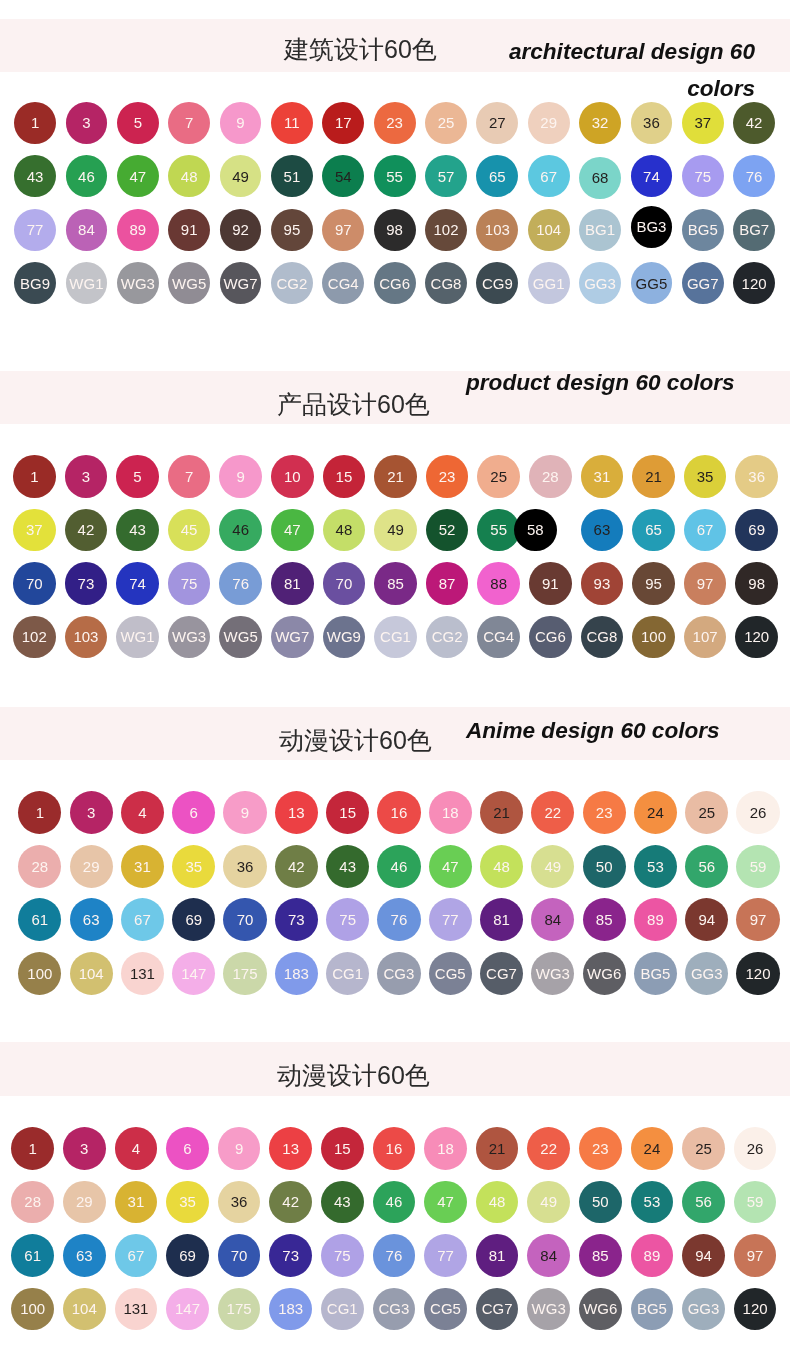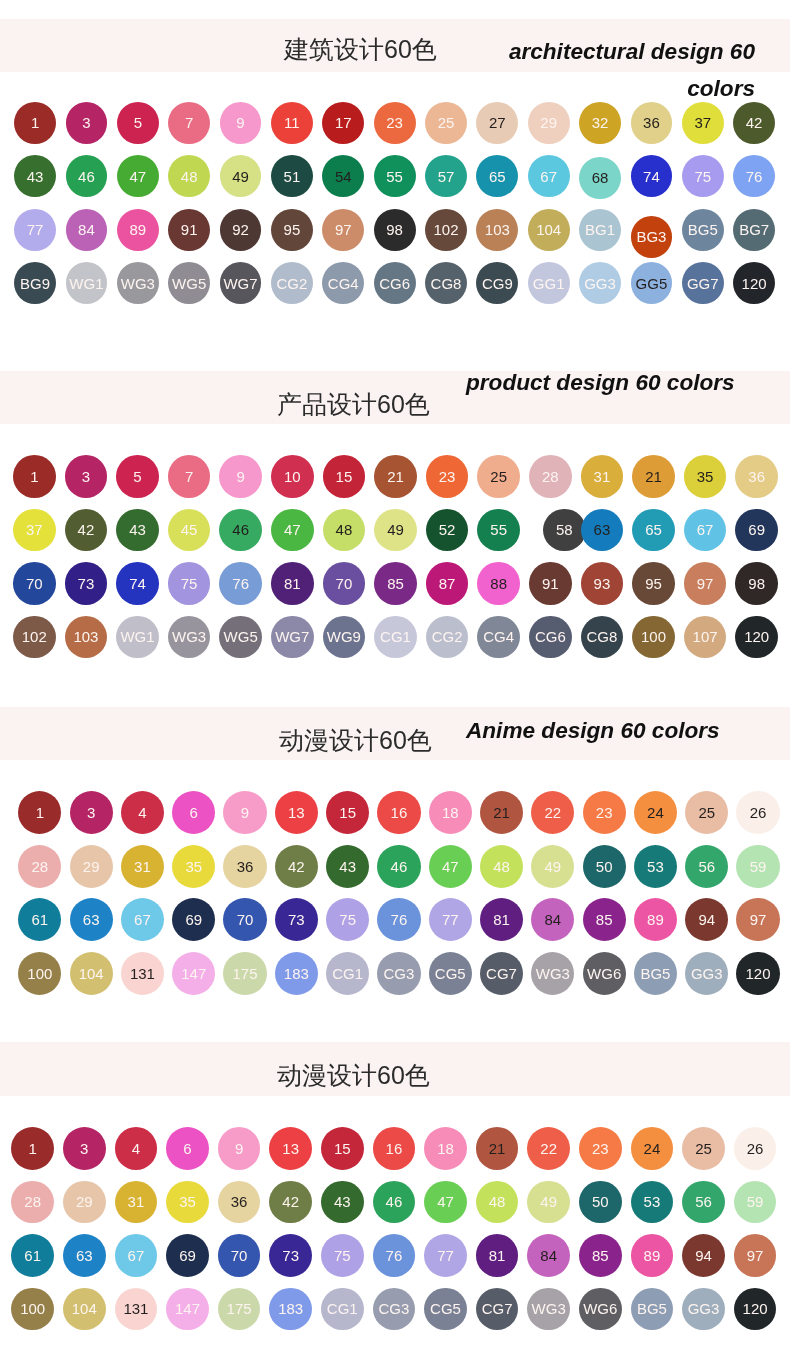--- a/index.html
+++ b/index.html
@@ -150,21 +150,21 @@
         </div>
         <div class="sw t-light" style="left: 476.44px; top: 106.8px; width: 41.8px; height: 41.8px; background: rgb(186, 129, 87);">
           <span>103</span>
         </div>
         <div class="sw t-light" style="left: 527.8px; top: 106.8px; width: 41.8px; height: 41.8px; background: rgb(194, 174, 90);">
           <span>104</span>
         </div>
         <div class="sw t-light" style="left: 579.16px; top: 106.8px; width: 41.8px; height: 41.8px; background: rgb(171, 196, 209);">
           <span>BG1</span>
         </div>
-        <div class="sw t-light" style="left: 630.52px; top: 114px; width: 41.8px; height: 41.8px; background: #c2410c; text-align: center;">
+        <div class="sw t-light" style="left: 630.52px; top: 104px; width: 41.8px; height: 41.8px; background: #000000; text-align: center;">
           <span>BG3</span>
         </div>
         <div class="sw t-light" style="left: 681.88px; top: 106.8px; width: 41.8px; height: 41.8px; background: rgb(109, 134, 158);">
           <span>BG5</span>
         </div>
         <div class="sw t-light" style="left: 733.24px; top: 106.8px; width: 41.8px; height: 41.8px; background: rgb(84, 107, 115);">
           <span>BG7</span>
         </div>
         <div class="sw t-light" style="left: 14.2px; top: 160.2px; width: 41.8px; height: 41.8px; background: rgb(58, 74, 82);">
           <span>BG9</span>
@@ -286,21 +286,21 @@
         </div>
         <div class="sw t-dark" style="left: 374.2px; top: 53.5px; width: 42.6px; height: 42.6px; background: rgb(222, 227, 136);">
           <span>49</span>
         </div>
         <div class="sw t-light" style="left: 425.8px; top: 53.5px; width: 42.6px; height: 42.6px; background: #14532d;">
           <span>52</span>
         </div>
         <div class="sw t-light" style="left: 477.4px; top: 53.5px; width: 42.6px; height: 42.6px; background: rgb(21, 128, 79);">
           <span>55</span>
         </div>
-        <div class="sw t-light" style="left: 543px; top: 53.5px; width: 42.6px; height: 42.6px; background: #404040;">
+        <div class="sw t-light" style="left: 514px; top: 53.5px; width: 42.6px; height: 42.6px; background: #000000;">
           <span>58</span>
         </div>
         <div class="sw t-dark" style="left: 580.6px; top: 53.5px; width: 42.6px; height: 42.6px; background: rgb(20, 124, 188);">
           <span>63</span>
         </div>
         <div class="sw t-light" style="left: 632.2px; top: 53.5px; width: 42.6px; height: 42.6px; background: rgb(34, 156, 181);">
           <span>65</span>
         </div>
         <div class="sw t-light" style="left: 683.8px; top: 53.5px; width: 42.6px; height: 42.6px; background: rgb(96, 195, 230);">
           <span>67</span>

